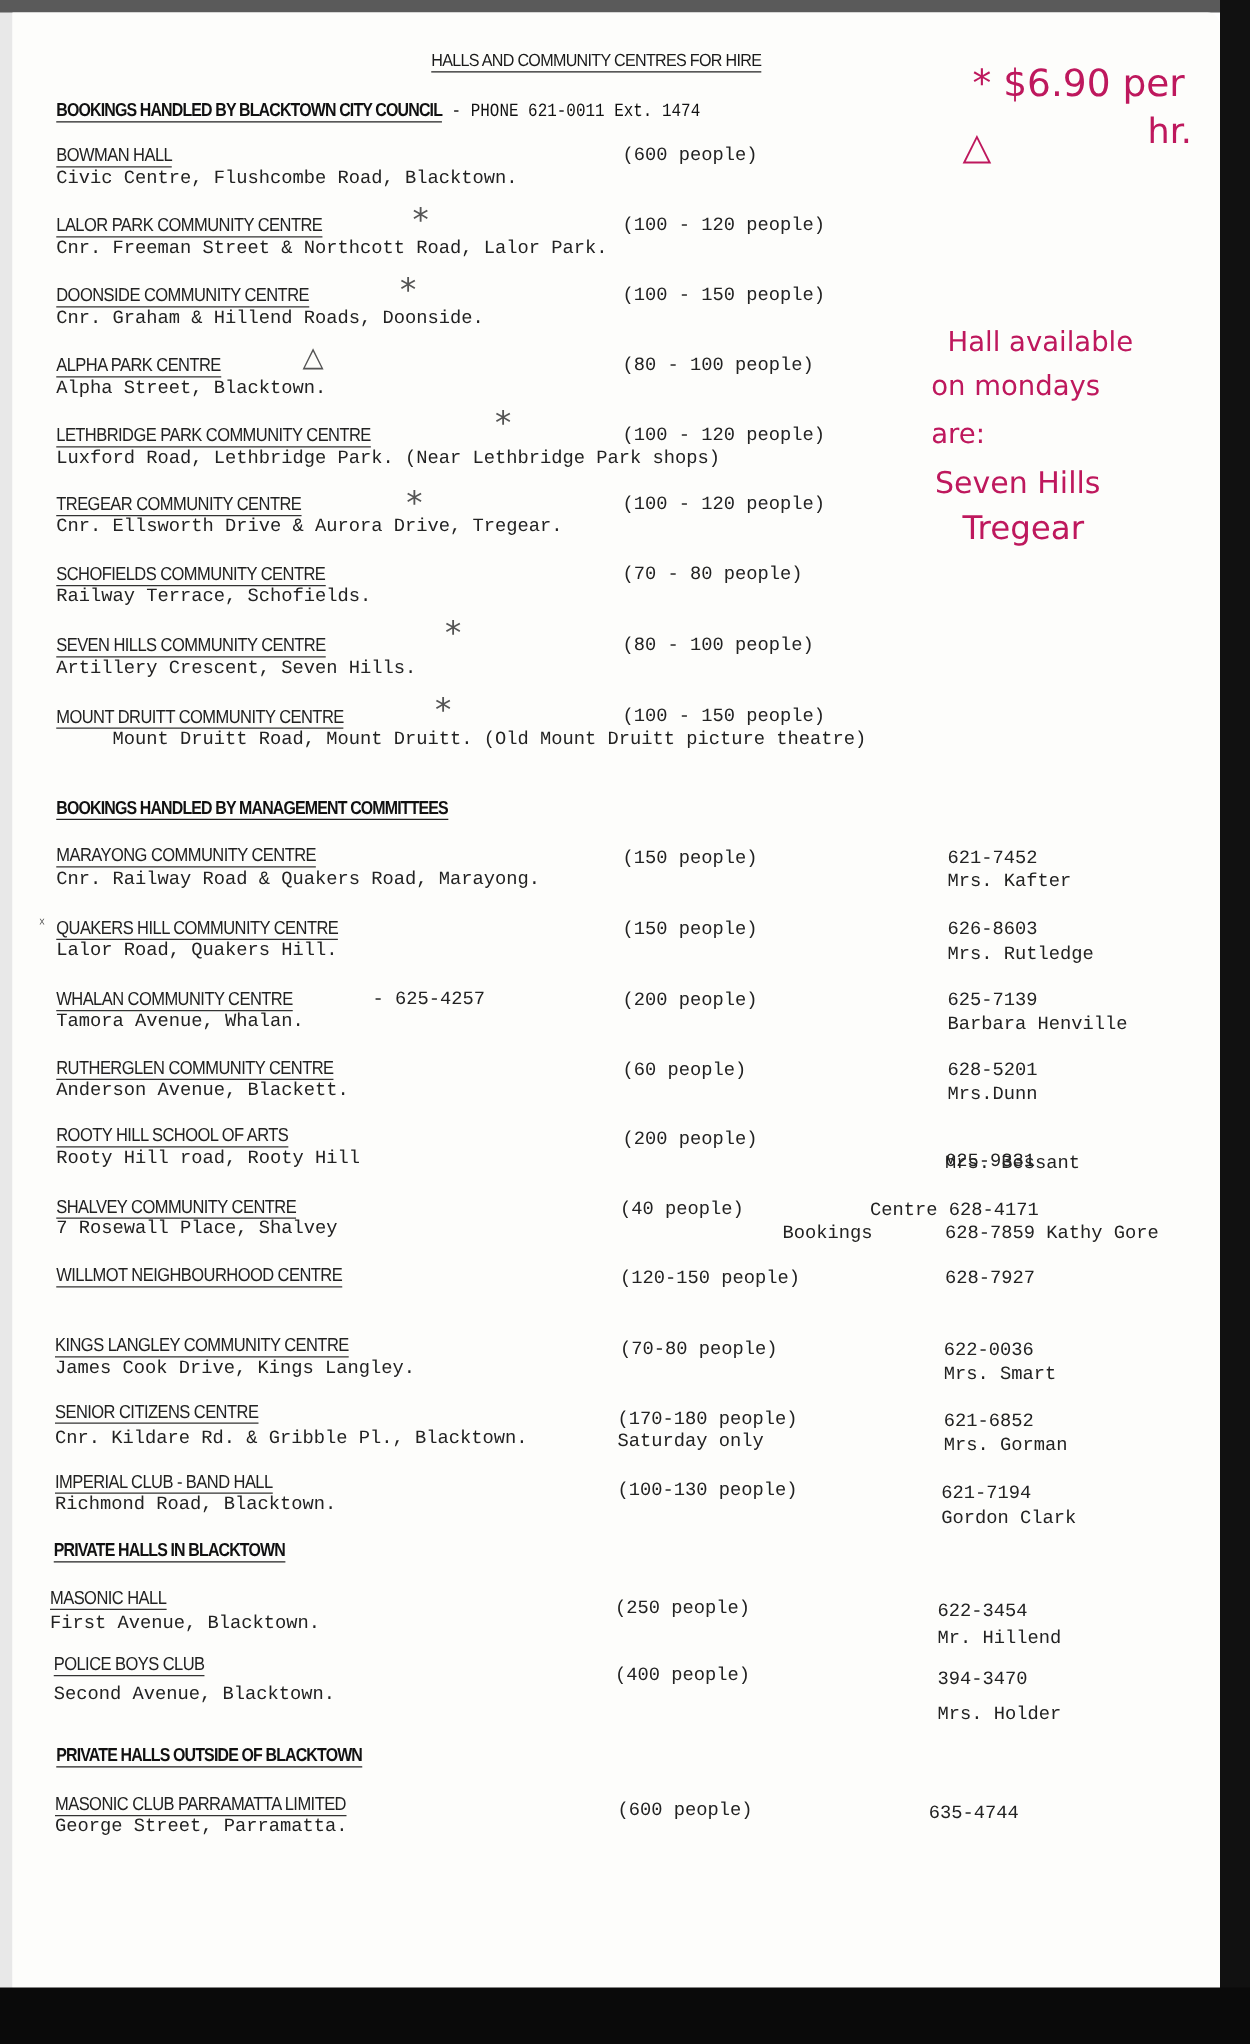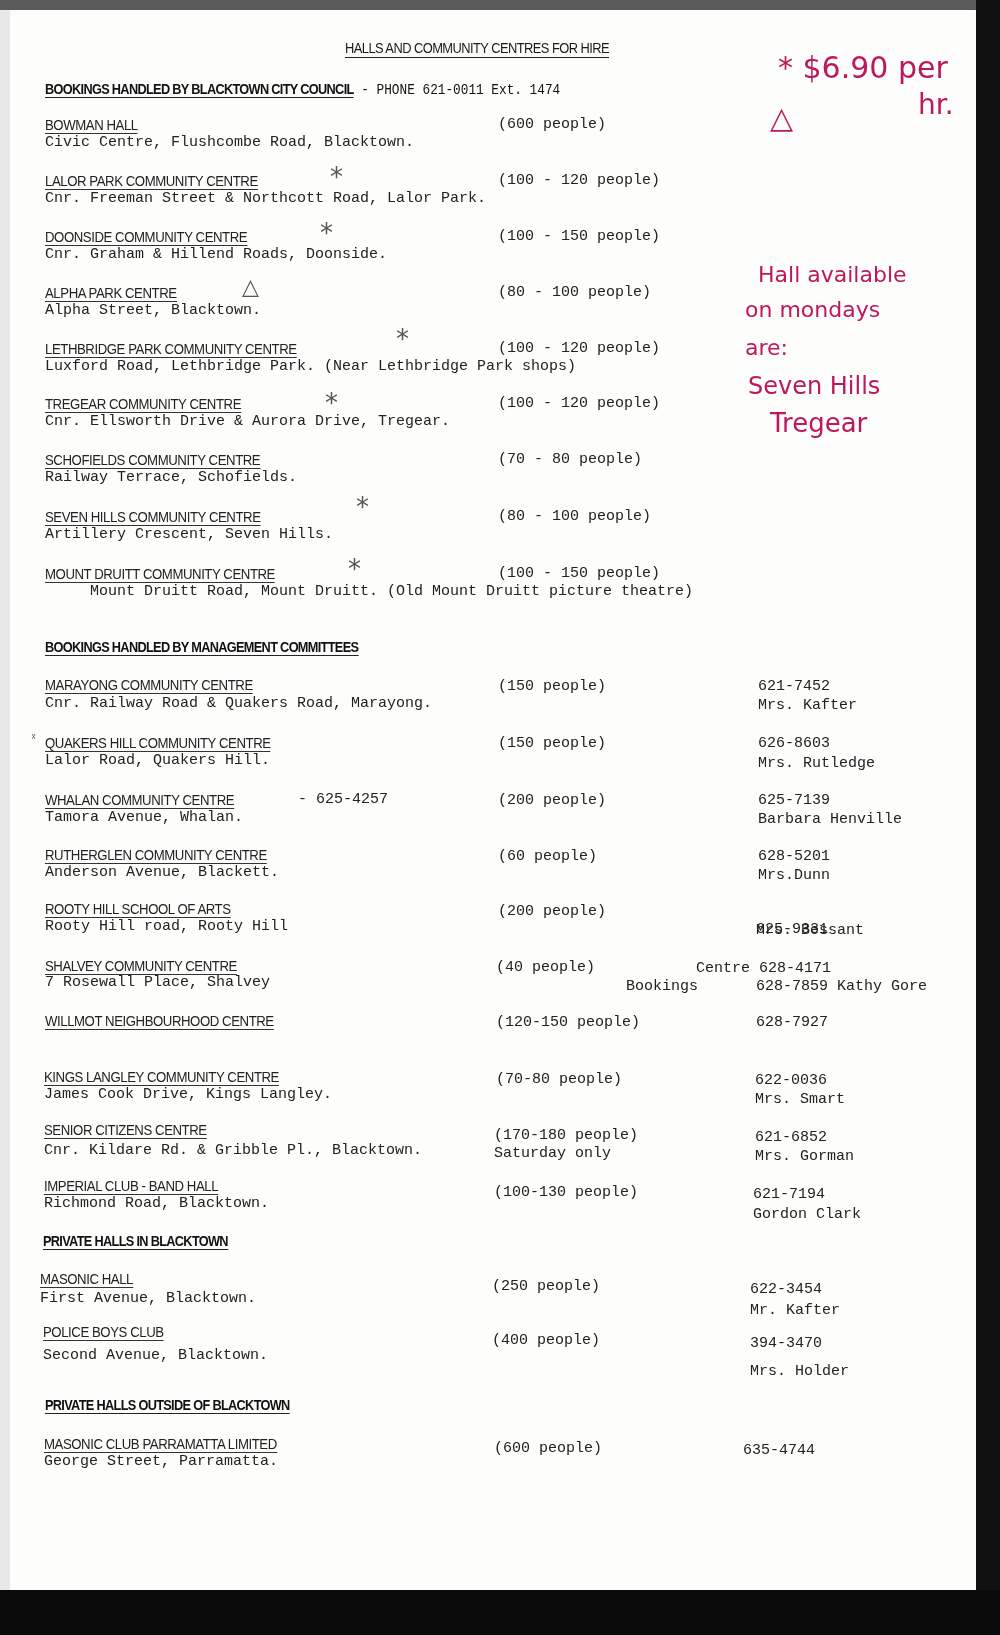--- a/index.html
+++ b/index.html
@@ -221,21 +221,21 @@
 
 <div class="section-head" style="left:43px; top:1232px;">
   <span class="u">PRIVATE HALLS IN BLACKTOWN</span>
 </div>
 
 <div>
   <div class="name" style="left:40px; top:1270px;">MASONIC HALL</div>
   <div class="addr" style="left:40px; top:1290px;">First Avenue, Blacktown.</div>
   <div class="cap" style="left:492px; top:1278px;">(250 people)</div>
   <div class="phone" style="left:750px; top:1281px;">622-3454</div>
-  <div class="phone" style="left:750px; top:1302px;">Mr. Kafter</div>
+  <div class="phone" style="left:750px; top:1302px;">Mr. Hillend</div>
 </div>
 
 <div>
   <div class="name" style="left:43px; top:1323px;">POLICE BOYS CLUB</div>
   <div class="addr" style="left:43px; top:1347px;">Second Avenue, Blacktown.</div>
   <div class="cap" style="left:492px; top:1332px;">(400 people)</div>
   <div class="phone" style="left:750px; top:1335px;">394-3470</div>
   <div class="phone" style="left:750px; top:1363px;">Mrs. Holder</div>
 </div>
 

